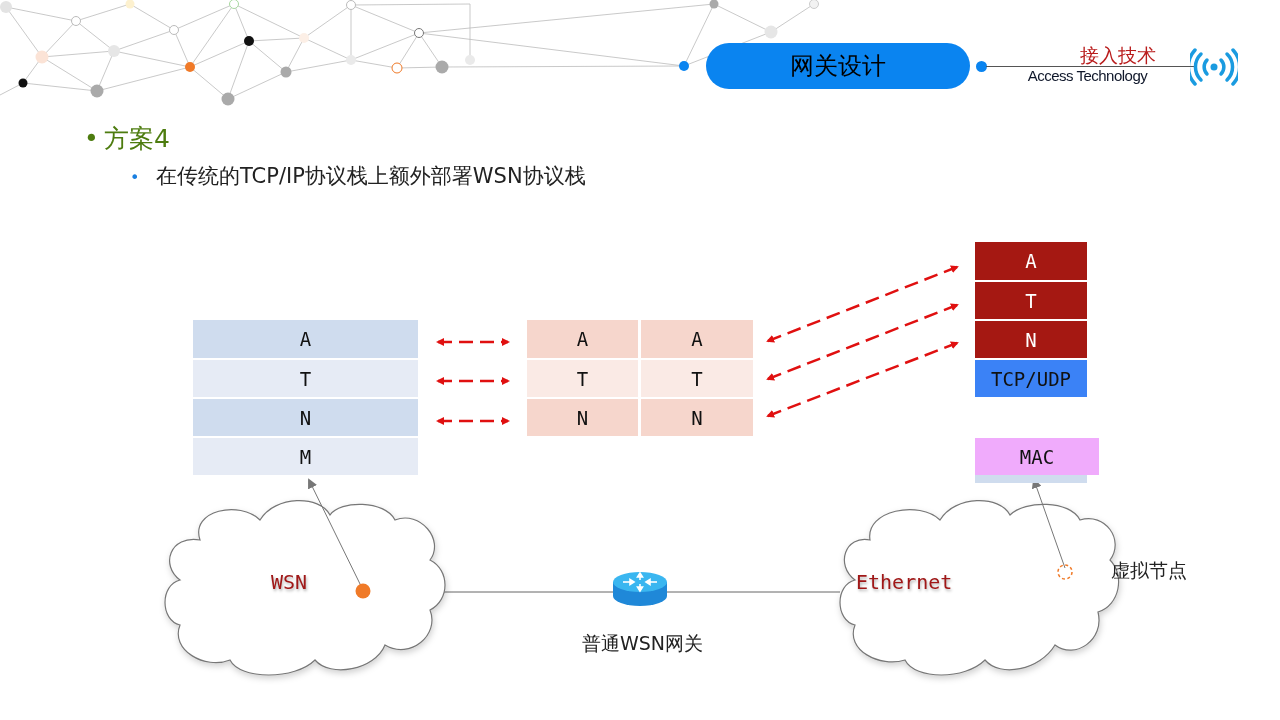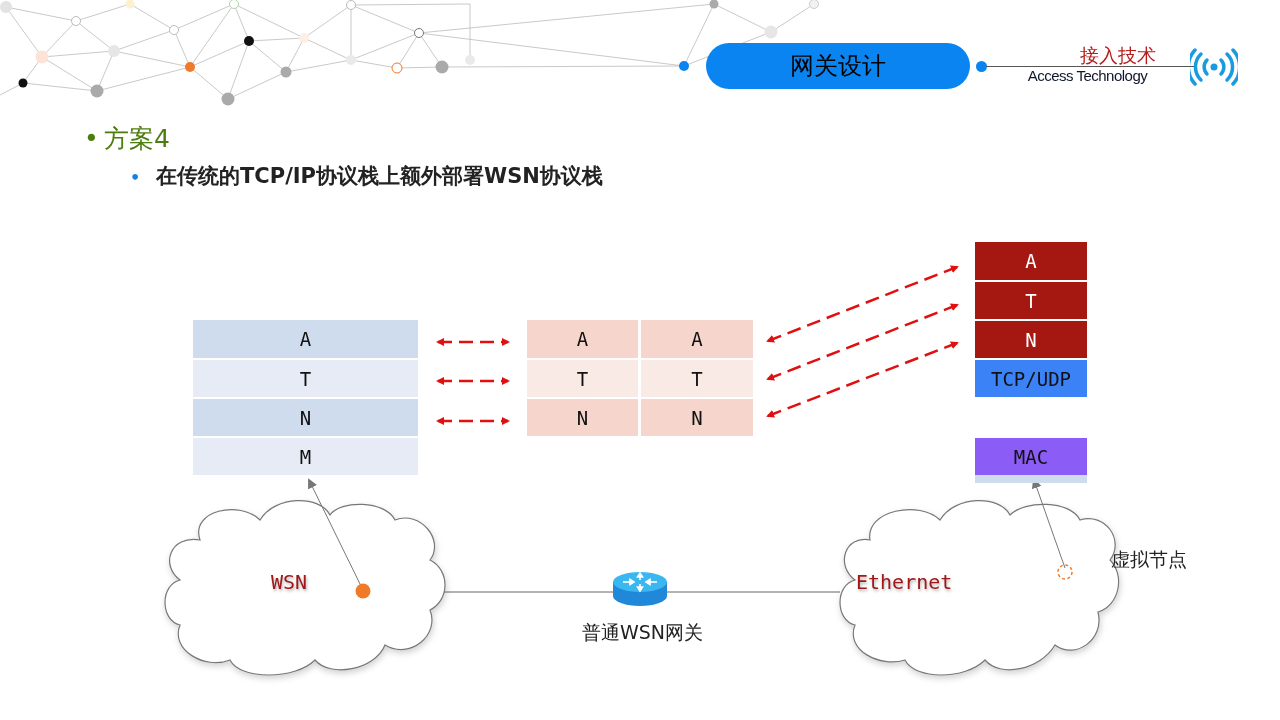--- a/index.html
+++ b/index.html
@@ -11,29 +11,29 @@
           font-family:"DejaVu Sans", sans-serif; }
   .connector-dot { position:absolute; width:11px; height:11px; border-radius:50%; background:#0a84f0; }
   .header-line { position:absolute; left:986px; top:66px; width:210px; height:1px; background:#555; }
   .cat-cn { position:absolute; left:1058px; top:43px; width:120px; text-align:center; font-size:19px; color:#b91c1c;
             font-family:"DejaVu Sans", sans-serif; }
   .cat-en { position:absolute; left:1010px; top:67px; width:155px; text-align:center; font-size:15px; color:#0f172a;
             font-family:Liberation Sans, sans-serif; letter-spacing:-0.5px; }
   .wifi { position:absolute; left:1190px; top:48px; }
   .bullet1 { position:absolute; left:84px; top:122px; font-size:25px; color:#4d7c0f; font-family:"DejaVu Sans", sans-serif; }
   .bullet1 .dot { display:inline-block; width:20px; }
-  .bullet2 { position:absolute; left:130px; top:162px; font-size:21px; color:#222; font-family:"DejaVu Sans", sans-serif;font-weight:bold; }
+  .bullet2 { position:absolute; left:130px; top:162px; font-size:21px; color:#222; font-family:"DejaVu Sans", sans-serif; }
   .bullet2 .dot { display:inline-block; width:26px; color:#1a7fe0; font-size:16px; vertical-align:middle; }
   .stack { position:absolute; }
   .cell { position:absolute; display:flex; align-items:center; justify-content:center;
           font-family:"DejaVu Sans Mono", "Liberation Mono", monospace; font-size:19px; color:#111; }
   #diagram { position:absolute; left:0; top:0; }
   .cloud-label { position:absolute; font-family:"DejaVu Sans Mono", "Liberation Mono", monospace; font-size:20px;
                  color:#a01818; text-shadow:1px 2px 3px rgba(0,0,0,0.3); }
-  .caption { position:absolute; font-size:19px; color:#222; font-family:"DejaVu Sans", sans-serif; }
+  .caption { position:absolute; font-size:19px; color:#222; font-family:"DejaVu Sans", sans-serif;margin-top:11px; }
 </style>
 </head>
 <body>
 
 <svg id="network-bg" width="860" height="110" viewBox="0 0 860 110">
   <g stroke="#bbb" stroke-width="0.8" fill="none">
     <line x1="6" y1="7" x2="76" y2="21"></line>
       <line x1="76" y1="21" x2="130" y2="4"></line>
     <line x1="6" y1="7" x2="42" y2="57"></line>
       <line x1="76" y1="21" x2="42" y2="57"></line>
@@ -197,19 +197,19 @@
   <div class="cell" style="left:114px;top:40px;width:112px;height:37px;background:#faeae5;">T</div>
   <div class="cell" style="left:114px;top:79px;width:112px;height:37px;background:#f6d6cc;">N</div>
 </div>
 
 <div class="stack" style="left:975px;top:242px;">
   <div class="cell" style="left:0;top:0;width:112px;height:38px;background:#a51812;color:#fff;">A</div>
   <div class="cell" style="left:0;top:40px;width:112px;height:37px;background:#a51812;color:#fff;">T</div>
   <div class="cell" style="left:0;top:79px;width:112px;height:37px;background:#a51812;color:#fff;">N</div>
   <div class="cell" style="left:0;top:118px;width:112px;height:37px;background:#3b82f6;">TCP/UDP</div>
   <div class="cell" style="left:0;top:157px;width:112px;height:37px;background:#cfdcee;margin-top:47px;">IP</div>
-  <div class="cell" style="left:0;top:196px;width:112px;height:37px;background:#8b5cf6;">MAC</div>
+  <div class="cell" style="left:0;top:196px;width:124px;height:37px;background:#f0abfc;">MAC</div>
 </div>
 
 <div class="cloud-label" style="left:271px;top:570px;">WSN</div>
 <div class="cloud-label" style="left:856px;top:570px;">Ethernet</div>
 <div class="caption" style="left:582px;top:620px;text-align:right;">普通WSN网关</div>
 <div class="caption" style="left:1111px;top:547px;">虚拟节点</div>
 
 </body></html>

